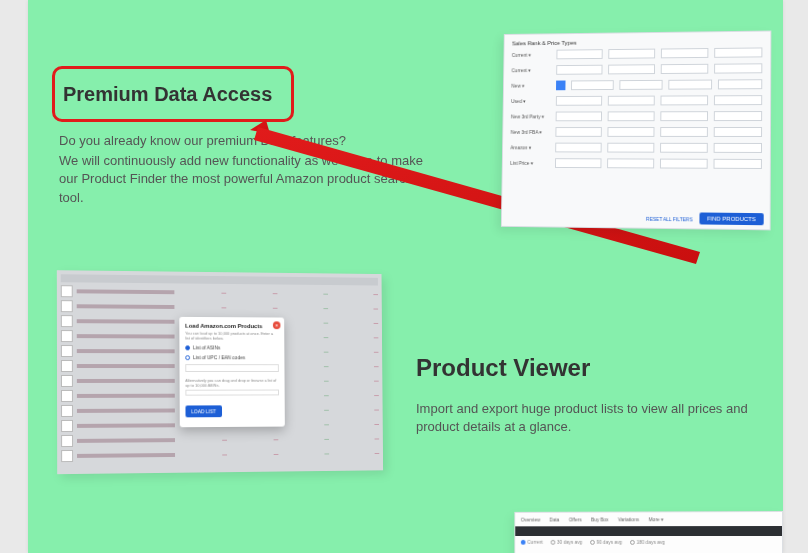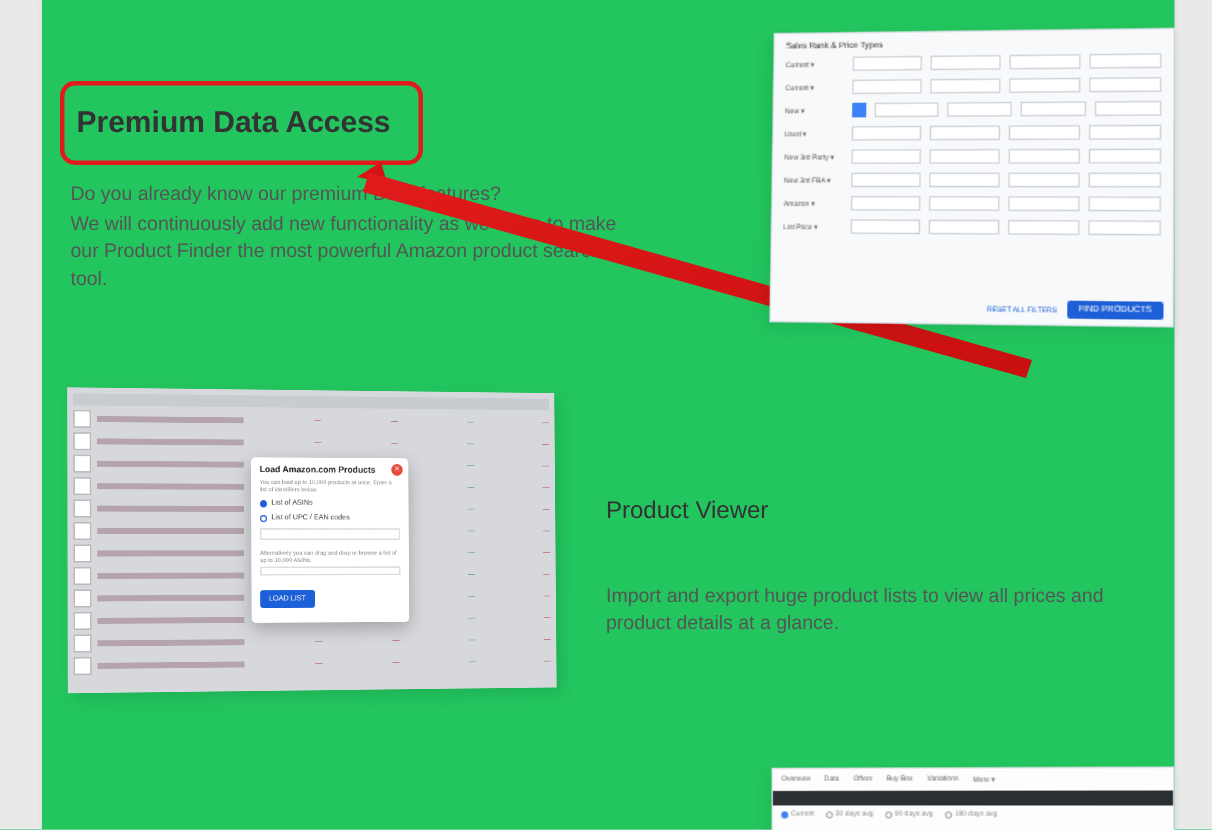--- a/index.html
+++ b/index.html
@@ -5,28 +5,28 @@
   * { box-sizing: border-box; margin: 0; padding: 0; }
   body {
     font-family: -apple-system, BlinkMacSystemFont, "Segoe UI", Arial, sans-serif;
     background: #e9e9e9;
     width: 808px;
     height: 553px;
     overflow: hidden;
     position: relative;
   }
   .page {
-    background: #22c55e;
+    background: #86efac;
     position: absolute;
     left: 28px;
     top: 0;
     width: 755px;
     height: 553px;
     box-shadow: 0 0 4px rgba(0,0,0,0.08);
-    padding: 0;
+    padding: 12px;
   }
 
   
   .sec1 {
     position: relative;
     height: 240px;
   }
   .sec1-title-box {
     position: absolute;
     left: 12px;
@@ -114,23 +114,23 @@
   }
 
   
   .sec2 {
     position: relative;
     height: 250px;
   }
   .sec2-title {
     position: absolute;
     left: 376px;
-    top: 92px;
-    font-size: 16px;
-    font-weight: 400;
+    top: 102px;
+    font-size: 24px;
+    font-weight: 700;
     color: #333;
   }
   .sec2-text {
     position: absolute;
     left: 376px;
     top: 136px;
     width: 350px;
     font-size: 13px;
     line-height: 1.4;
     color: #555;

